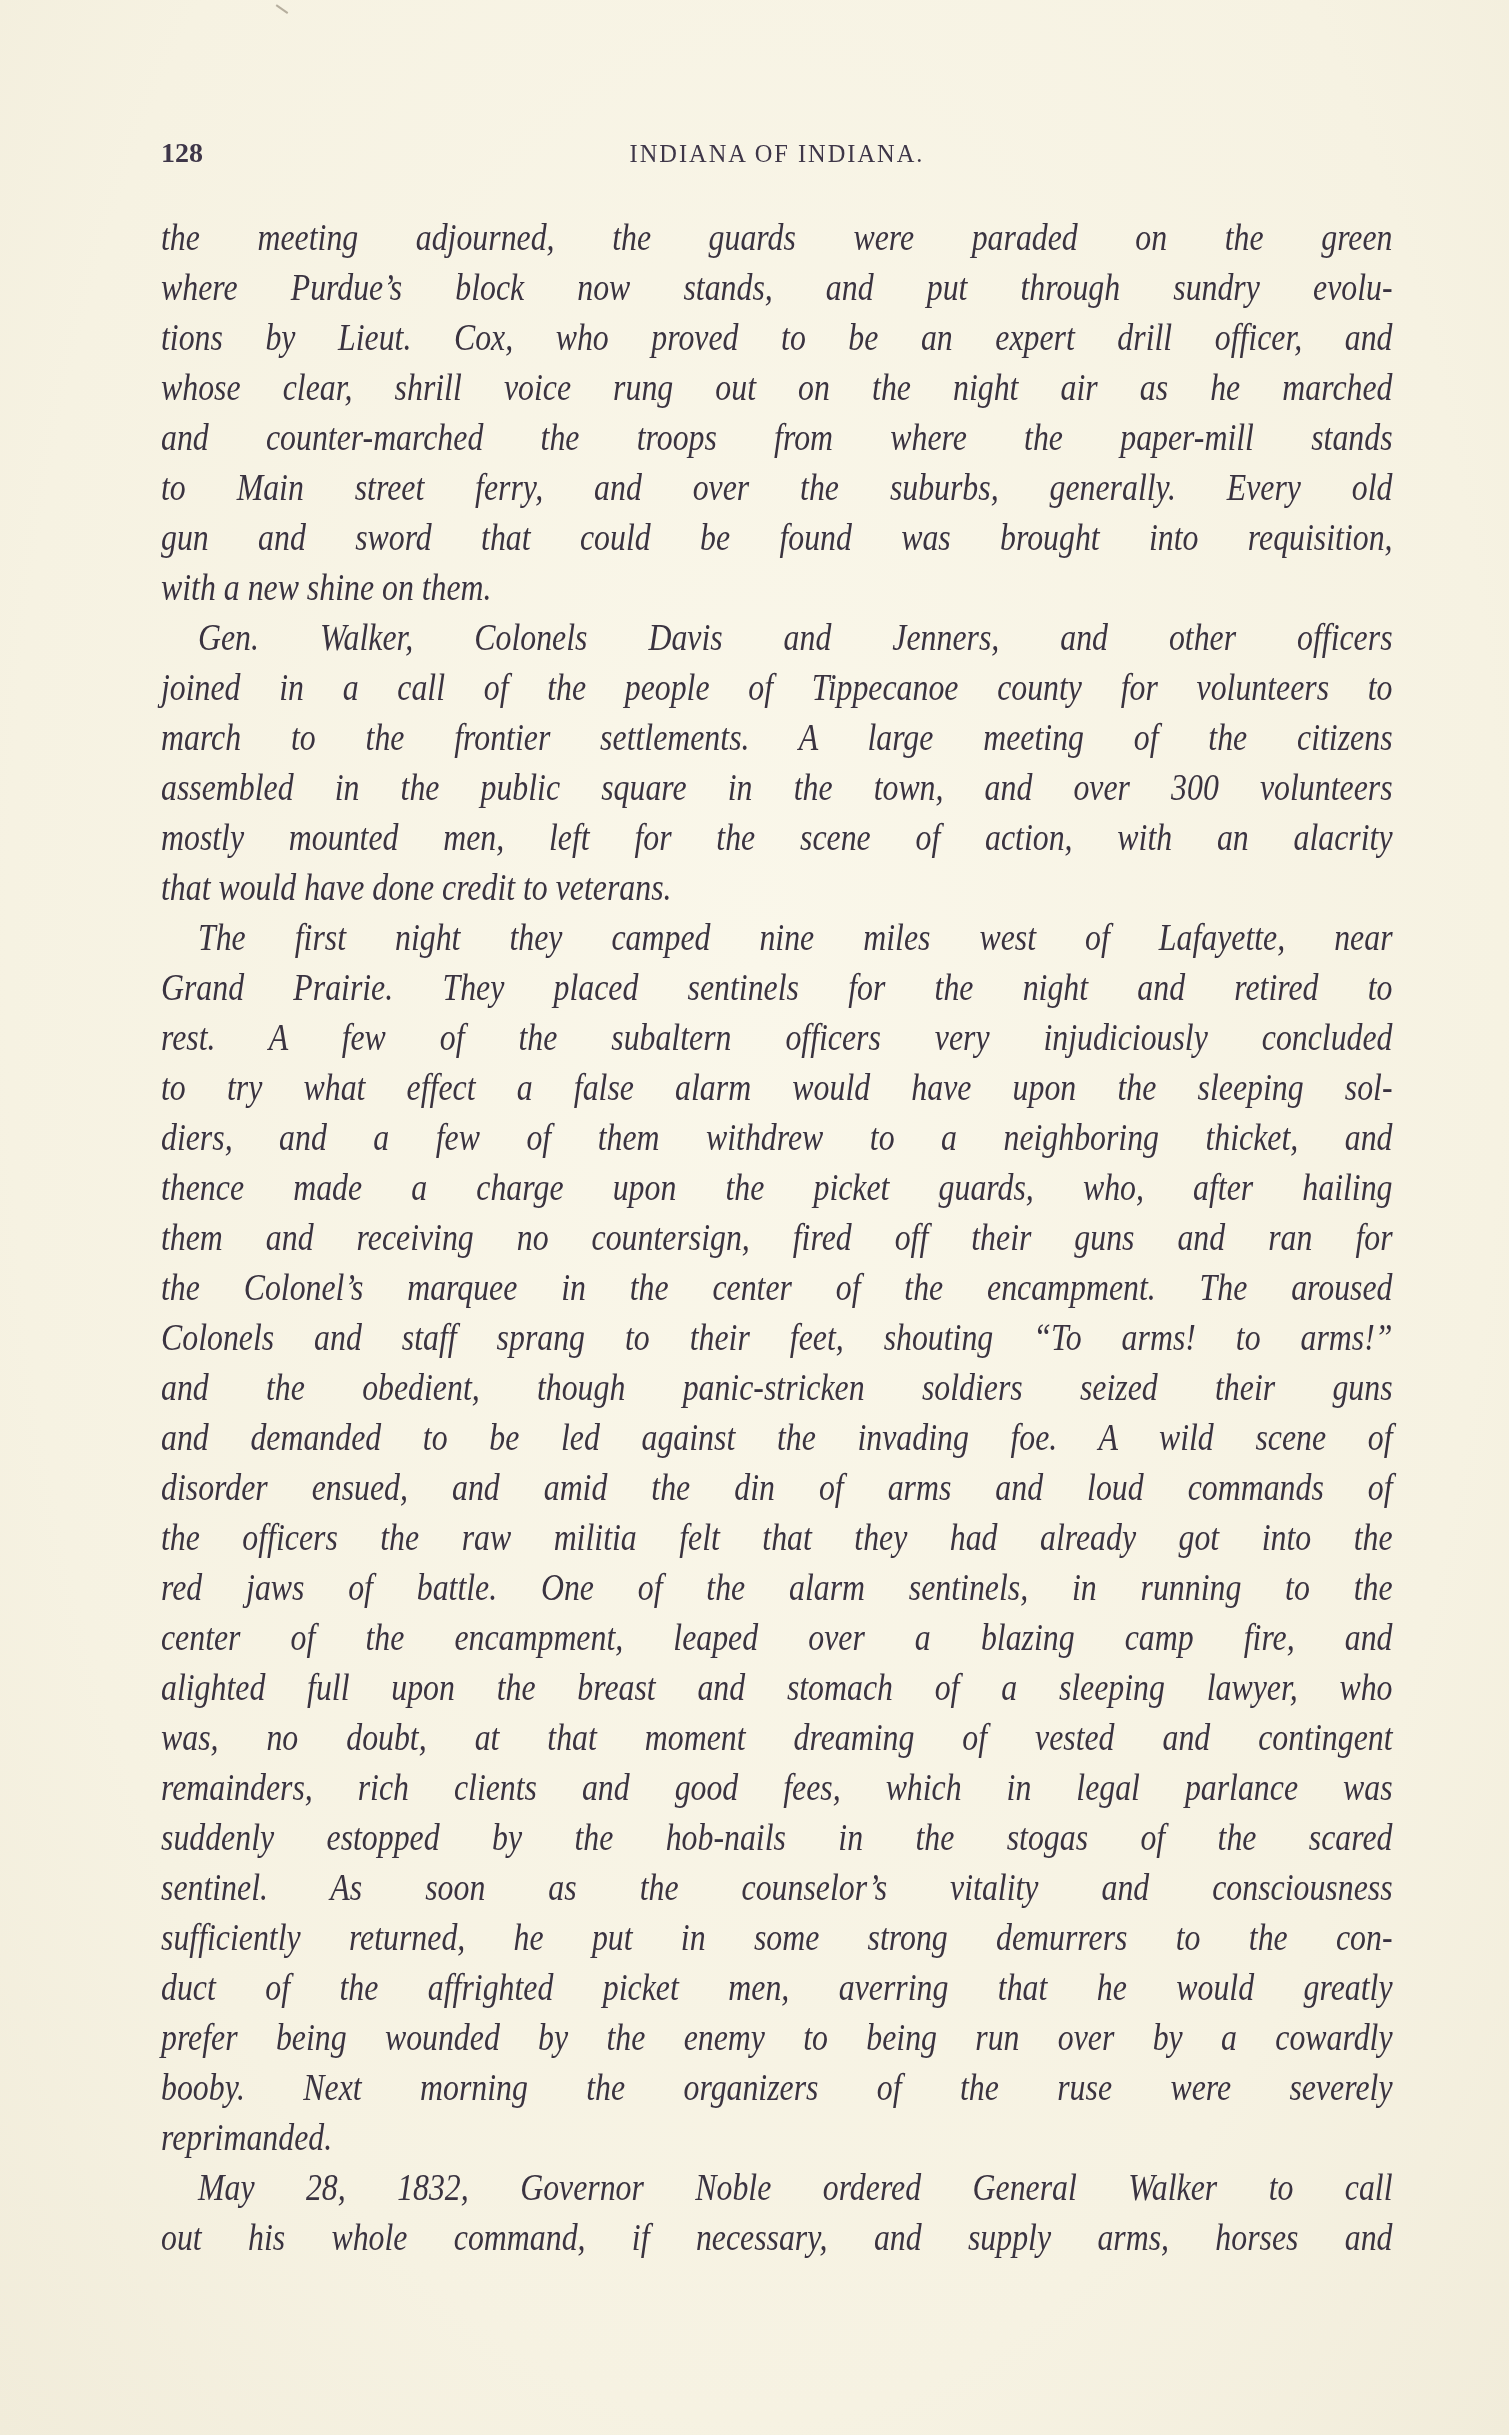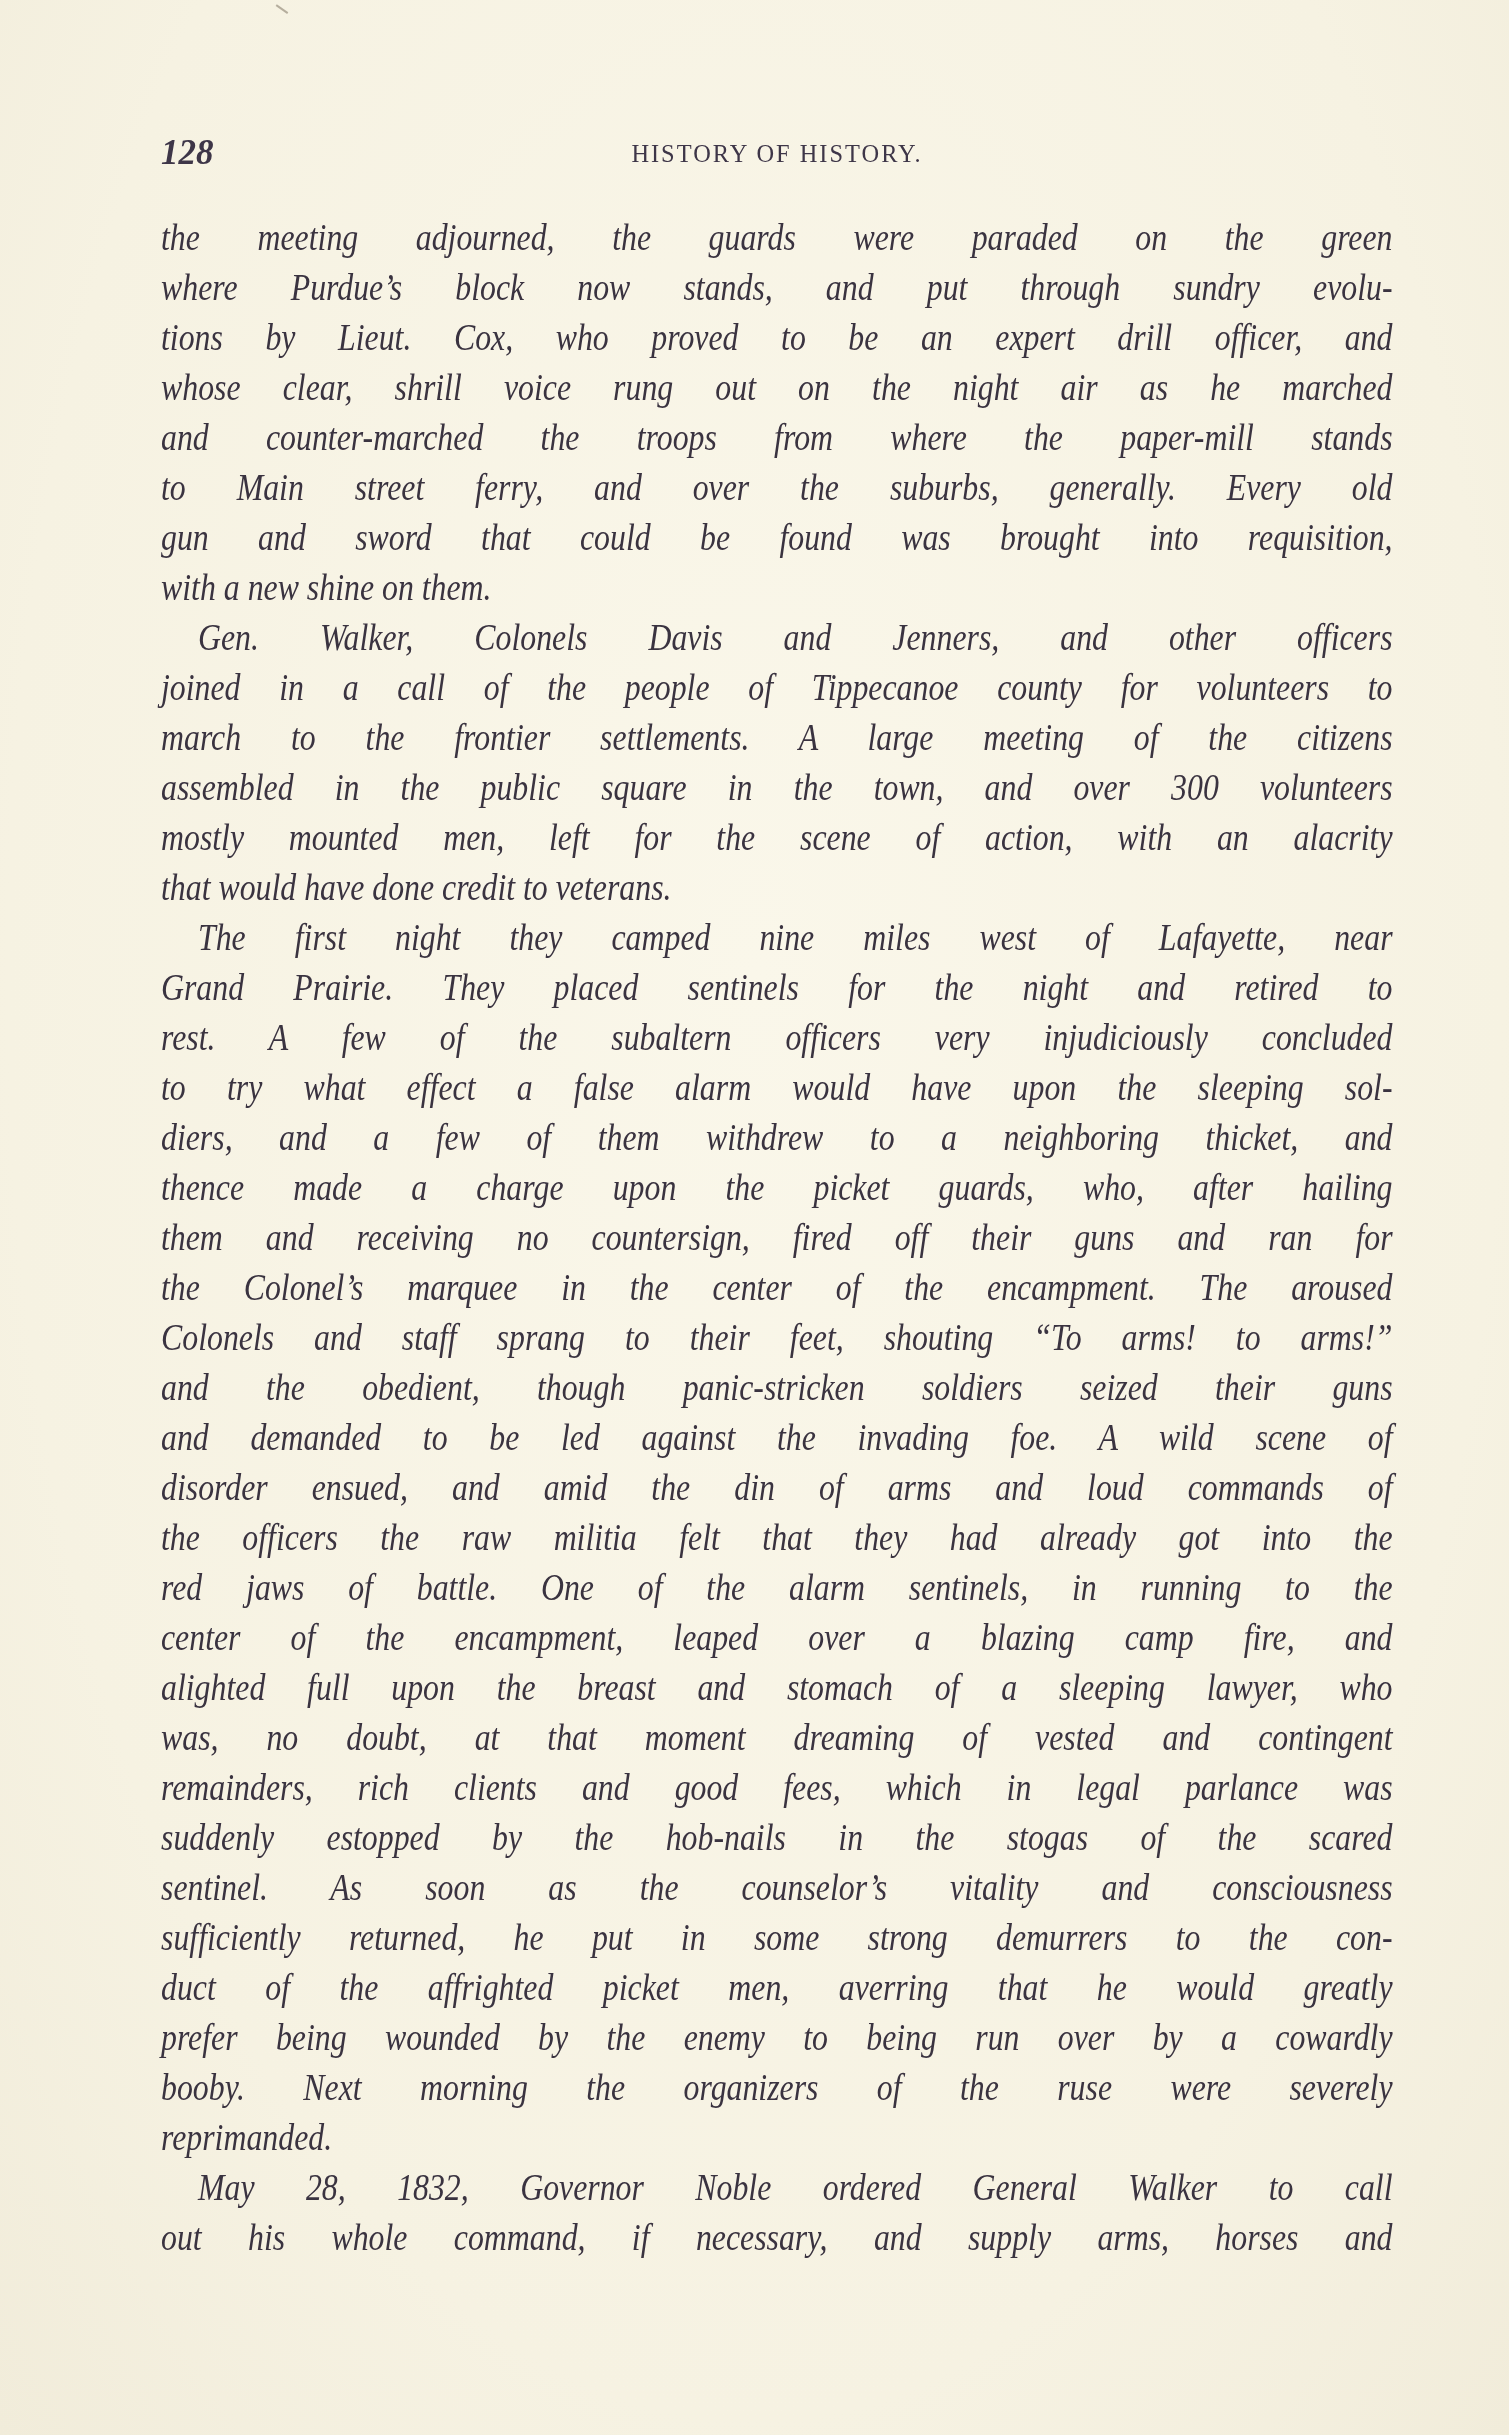--- a/index.html
+++ b/index.html
@@ -35,26 +35,25 @@
       position: absolute;
       left: 161px;
       top: 133px;
       width: 1232px;
       height: 39px;
     }
     .page-number {
       position: absolute;
       left: 0;
       top: 0;
-      font-size: 35px;
+      font-size: 28px;
       line-height: 39px;
       font-weight: bold;
       color: #3e3648;
       letter-spacing: 0px;
-      font-style: italic;
     }
     .running-title {
       position: absolute;
       left: 0; right: 0;
       top: 5.9px;
       text-align: center;
       font-size: 24.4px;
       line-height: 29px;
       letter-spacing: 2px;
       color: #3e3648;
@@ -89,21 +88,21 @@
     }
   </style>
 </head>
 <body>
 
 <div class="page">
   <div class="speck"></div>
 
   <div class="running-head">
     <span class="page-number">128</span>
-    <div class="running-title">HISTORY OF HISTORY.</div>
+    <div class="running-title">INDIANA OF INDIANA.</div>
   </div>
 
   <div class="body-text" id="body-text">
       <span class="line">the meeting adjourned, the guards were paraded on the green</span>
       <span class="line">where Purdue’s block now stands, and put through sundry evolu-</span>
       <span class="line">tions by Lieut. Cox, who proved to be an expert drill officer, and</span>
       <span class="line">whose clear, shrill voice rung out on the night air as he marched</span>
       <span class="line">and counter-marched the troops from where the paper-mill stands</span>
       <span class="line">to Main street ferry, and over the suburbs, generally. Every old</span>
       <span class="line">gun and sword that could be found was brought into requisition,</span>

